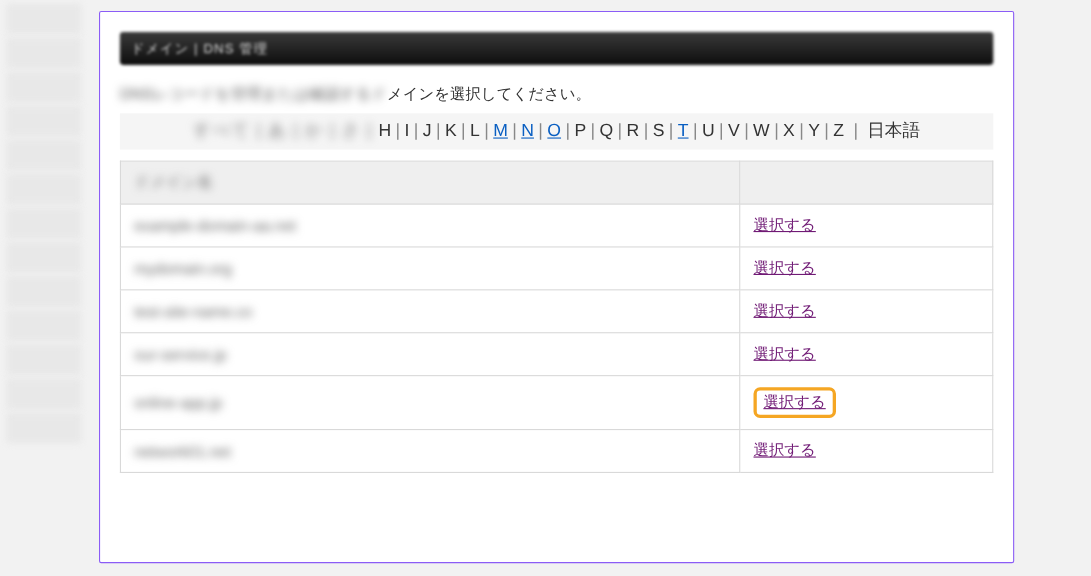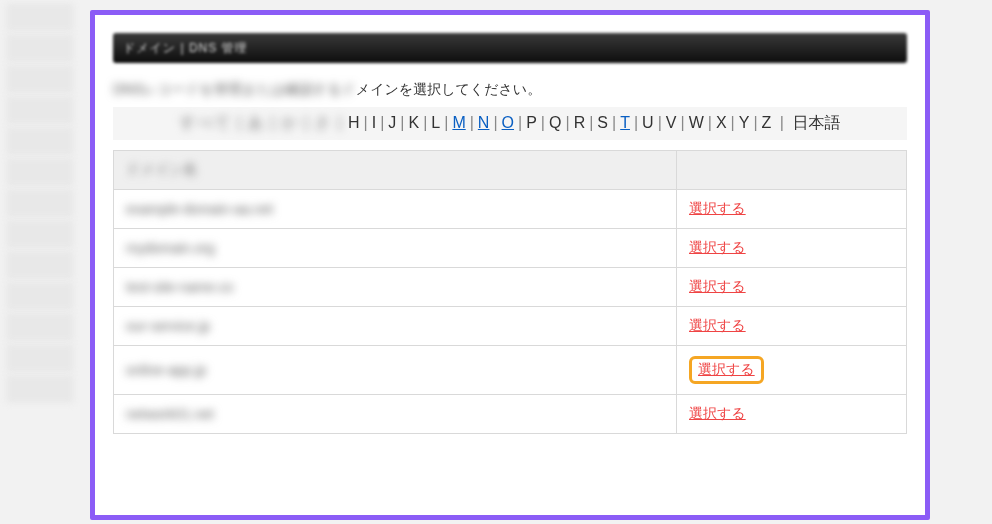--- a/index.html
+++ b/index.html
@@ -1,35 +1,35 @@
 <!DOCTYPE html>
 <html><head>
 <meta charset="utf-8">
 <style>
   html,body{margin:0;padding:0;width:992px;height:524px;font-family:Meiryo,"Hiragino Kaku Gothic Pro",sans-serif;background:#f2f2f2;color:#333;font-size:14px}
   .frame{position:absolute;left:0;top:0;width:992px;height:524px;overflow:hidden}
   .left-col{position:absolute;left:0;top:0;width:80px;height:524px}
   .left-cell{height:28px;margin:3px 6px;background:#e8e8e8;border-radius:3px;filter:blur(3px)}
-  .panel{position:absolute;left:90px;top:10px;width:830px;height:500px;background:#fff;border:5px solid #8b5cf6;border-radius:2px}
+  .panel{position:absolute;left:90px;top:10px;width:830px;height:500px;background:#fff;border:1px solid #8b5cf6;border-radius:2px}
   .titlebar{margin:18px 18px 0 18px;height:30px;border-radius:3px;background:linear-gradient(#3a3a3a,#0d0d0d);display:flex;align-items:center;padding:0 10px;filter:blur(1.5px)}
   .titlebar .tbtxt{color:#ddd;font-size:12px;letter-spacing:1px}
   .instr{margin:18px 18px 8px 18px;font-size:14px;color:#333}
   .instr .blurred-lead{filter:blur(4px);display:inline-block;color:#555}
   .alphabar{margin:6px 18px 10px 18px;text-align:center;font-size:16px;color:#333;background:#f5f5f5;padding:6px 4px}
   .alphabar .chunk{display:inline}
   .alphabar .lead{filter:blur(4px);color:#777;letter-spacing:1px}
   .alphabar a{color:#0a5fc2;text-decoration:underline}
   .alphabar .sep{color:#888;padding:0 4px}
   .tbl{margin:0 18px;border-collapse:collapse;width:calc(100% - 36px)}
   .tbl th,.tbl td{border:1px solid #d9d9d9;padding:10px 12px;text-align:left;font-weight:normal}
   .tbl thead th{background:#efefef}
   .tbl thead .hblur{filter:blur(4px);display:inline-block;color:#666}
   .tbl td.dom{color:#666}
   .tbl td.dom span{filter:blur(4px);display:inline-block}
-  .tbl td.act a{color:#ef4444;text-decoration:underline}
+  .tbl td.act a{color:#701a75;text-decoration:underline}
   .highlight{display:inline-block;border:3px solid #f5a623;border-radius:6px;padding:2px 6px}
   .col-action{width:230px}
 </style>
 </head>
 <body>
 
 <div class="frame">
   <div class="left-col">
     <div class="left-cell"></div>
       <div class="left-cell"></div>

